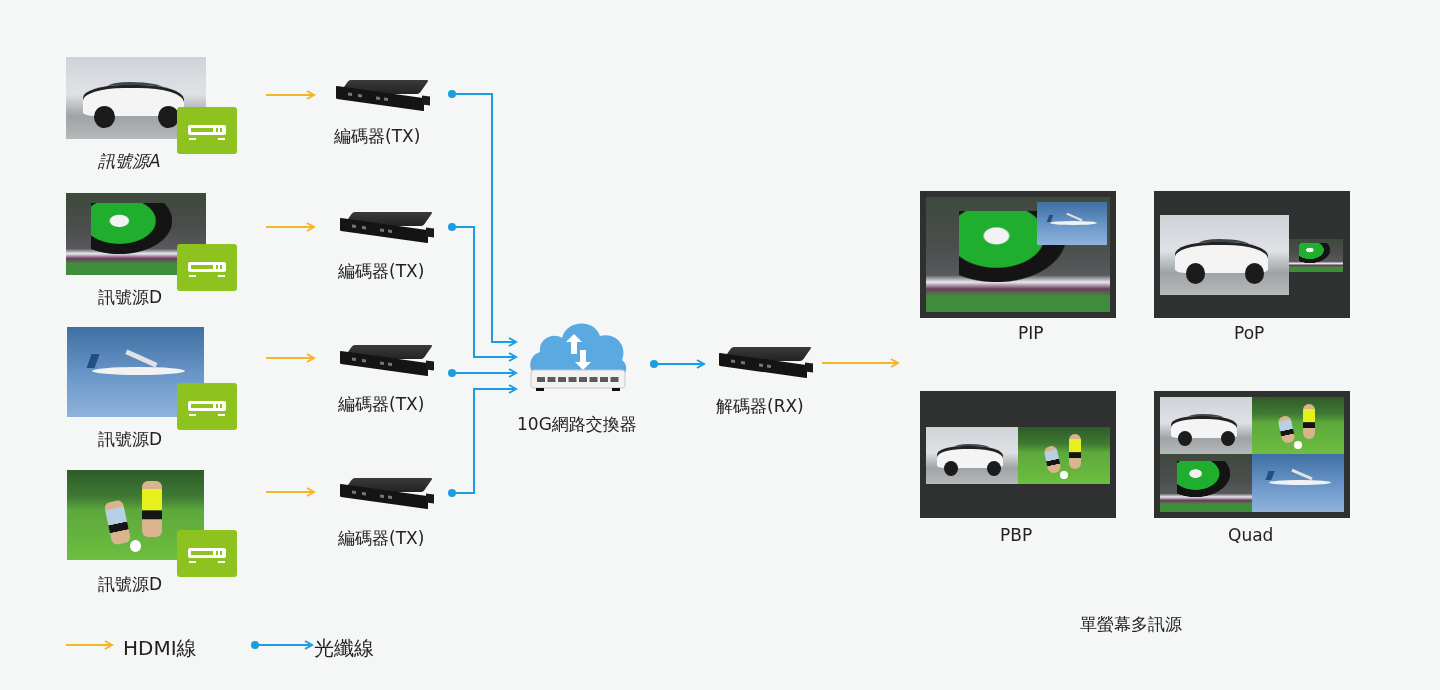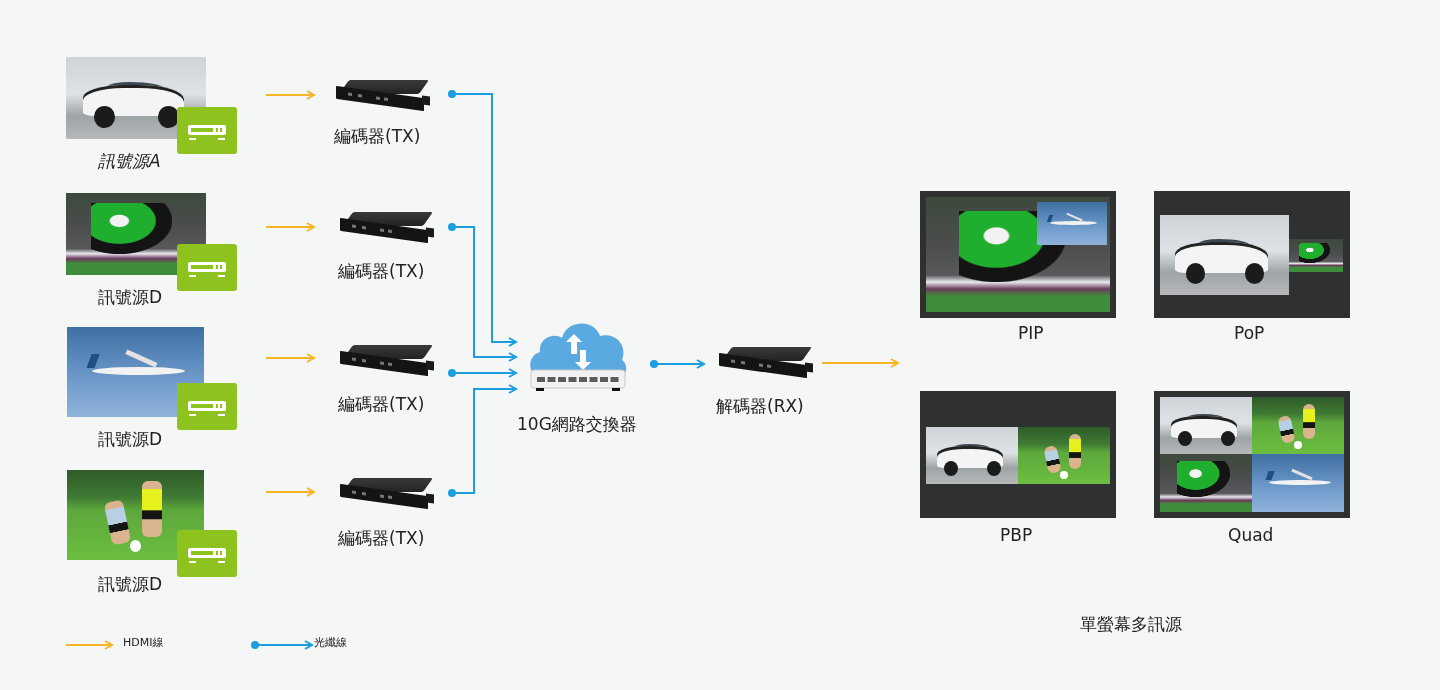--- a/index.html
+++ b/index.html
@@ -30,21 +30,21 @@
   .badge .leg{position:absolute;top:31px;width:7px;height:2px;background:#fff;}
   
   .dev{position:absolute;width:94px;height:30px;}
   .dev .top{position:absolute;left:8px;top:0;width:80px;height:14px;background:linear-gradient(180deg,#3a3a3c,#232324);transform:skewX(-35deg);border-radius:2px;}
   .dev .front{position:absolute;left:0;top:12px;width:88px;height:13px;background:#141414;border-radius:1px;transform:skewY(8deg);}
   .dev .front i{position:absolute;top:5px;width:4px;height:3px;background:#777;}
   .dev .ear{position:absolute;right:0;top:16px;width:8px;height:9px;background:#1a1a1a;transform:skewY(8deg);}
   
   .mon{position:absolute;width:196px;height:127px;background:#2f3030;}
   .mon .pic{position:absolute;overflow:hidden;}
-  .legend-text{position:absolute;font-size:11px;color:#222;white-space:nowrap;}
+  .legend-text{position:absolute;font-size:20px;color:#222;white-space:nowrap;}
   svg.lines{position:absolute;left:0;top:0;}
 </style>
 </head>
 <body>
 
 <svg class="lines" width="1440" height="690">
   <defs>
     <marker id="arrO" markerWidth="10" markerHeight="10" refX="8" refY="5" orient="auto" markerUnits="userSpaceOnUse">
       <path d="M1,1 L8,5 L1,9" fill="none" stroke="#f5b526" stroke-width="2"></path>
     </marker>

